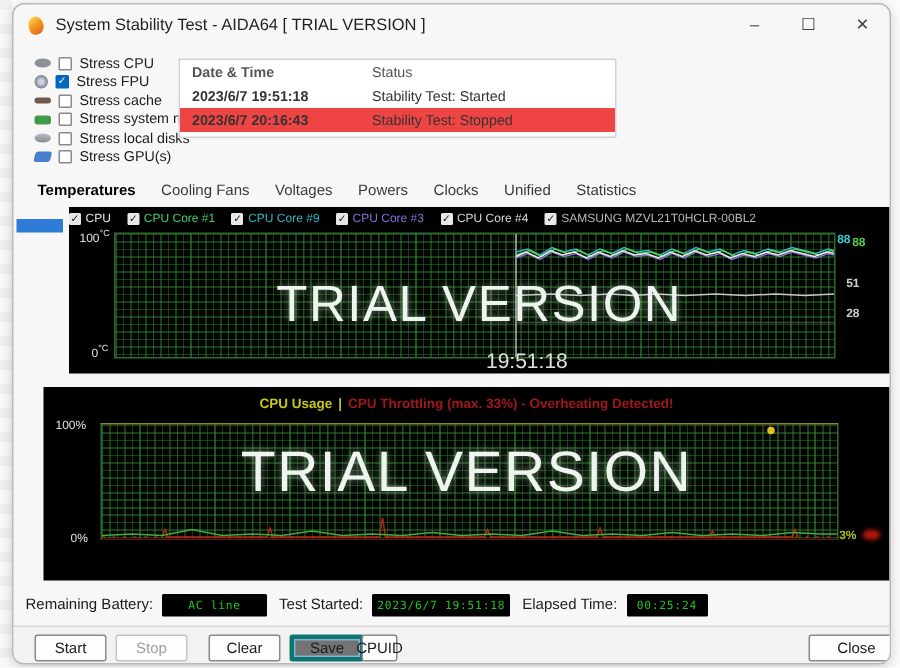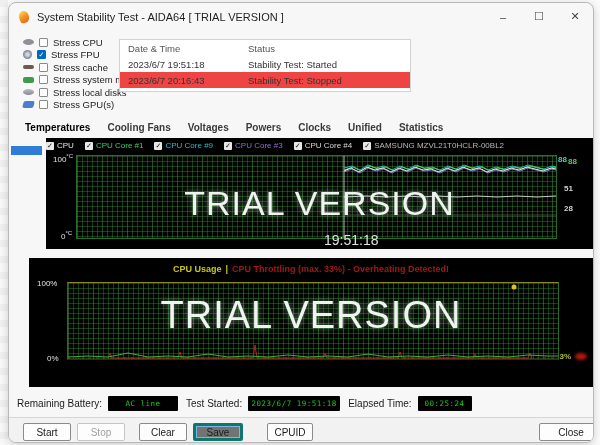--- a/index.html
+++ b/index.html
@@ -35,28 +35,28 @@
   .cb { width:9px; height:9px; border:1px solid #8a8a8a; background:#fff; margin-right:5px;
     display:inline-flex; align-items:center; justify-content:center; border-radius:1px; }
   .cb.checked { background:#0067c0; border-color:#0067c0; }
   .cb.checked::after { content:"✓"; color:#fff; font-size:7px; line-height:1; }
   .stress-label { font-size:9.5px; color:#1c1c1c; }
 
   
   .logbox { position:absolute; left:110px; top:36px; width:292px; height:53px;
     background:#fff; border:1px solid #d2d2d2; font-size:9.5px; color:#333; }
   .logrow { display:flex; height:16px; align-items:center; }
-  .logrow .c1 { width:128px; padding-left:8px; }
+  .logrow .c1 { width:128px; padding-left:8px;font-weight:bold; }
   .logrow .c2 { flex:1; }
   .loghead { color:#555; }
   .logrow.sel { background:#ef4444; }
 
   
   .tabs { position:absolute; left:14px; top:118px; display:flex; gap:13px; font-size:10px; color:#3a3a3a; }
-  .tab { padding:1px 2px;font-weight:bold; }
+  .tab { padding:1px 2px; }
   .tab.sel { color:#000; font-weight:bold; }
   .blue-bar { position:absolute; left:2px; top:143px; width:31px; height:9px; background:#2e7cd6; }
 
   
   .graph1 { position:absolute; left:37px; top:135px; width:547px; height:111px; background:#000; }
   .graph2 { position:absolute; left:20px; top:255px; width:564px; height:129px; background:#000; }
   .legend { position:absolute; left:0; top:3px; width:100%; display:flex; justify-content:flex-start;
     gap:11px; align-items:center; }
   .leg-item { display:flex; align-items:center; gap:3px; font-size:8px; }
   .leg-cb { width:8px; height:8px; background:#e8e8e8; border-radius:1px; display:flex; align-items:center;
@@ -257,19 +257,19 @@
       <span class="lab">Elapsed Time:</span>
       <span class="valbox vb3">00:25:24</span>
     </div>
 
     <div class="footline"></div>
     <div class="footer">
       <div class="btn" style="left:14px; width:48px;">Start</div>
       <div class="btn disabled" style="left:68px; width:48px;">Stop</div>
       <div class="btn" style="left:130px; width:48px;">Clear</div>
       <div class="btn focus" style="left:184px; width:50px;">Save</div>
-      <div class="btn" style="left:258px; width:46px;">CPUID</div>
+      <div class="btn" style="left:232px; width:24px;">CPUID</div>
       <div class="btn flat" style="left:300px; width:64px;">Preferences</div>
       <div class="btn" style="left:530px; width:64px;">Close</div>
     </div>
 
   </div>
 </div>
 
 </body></html>

